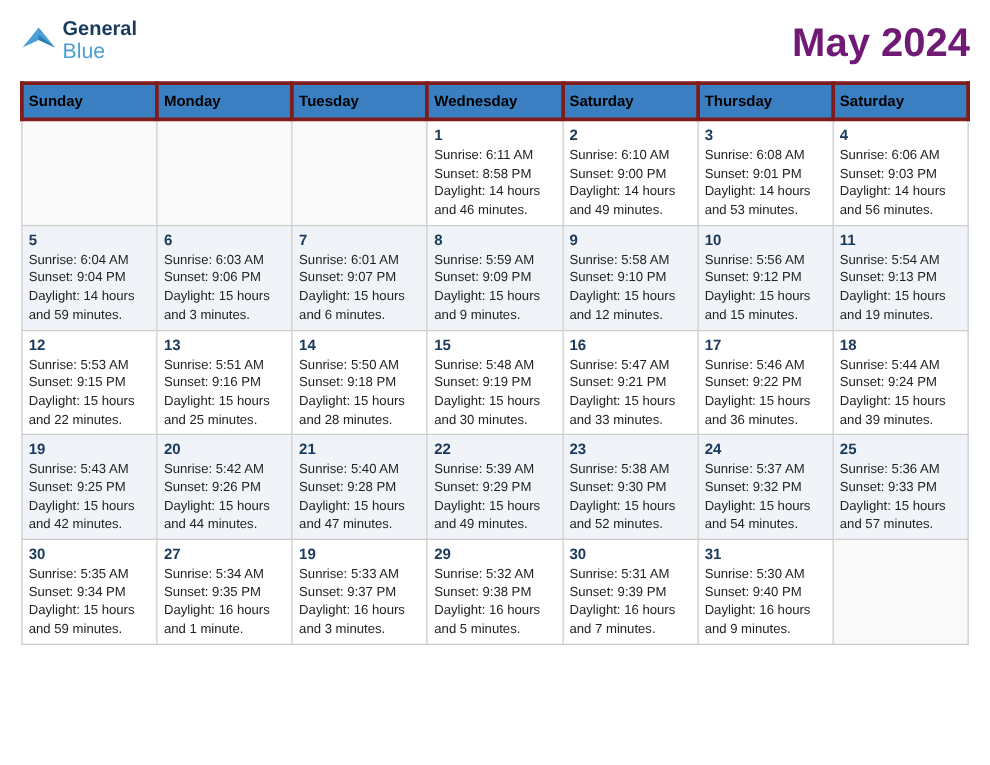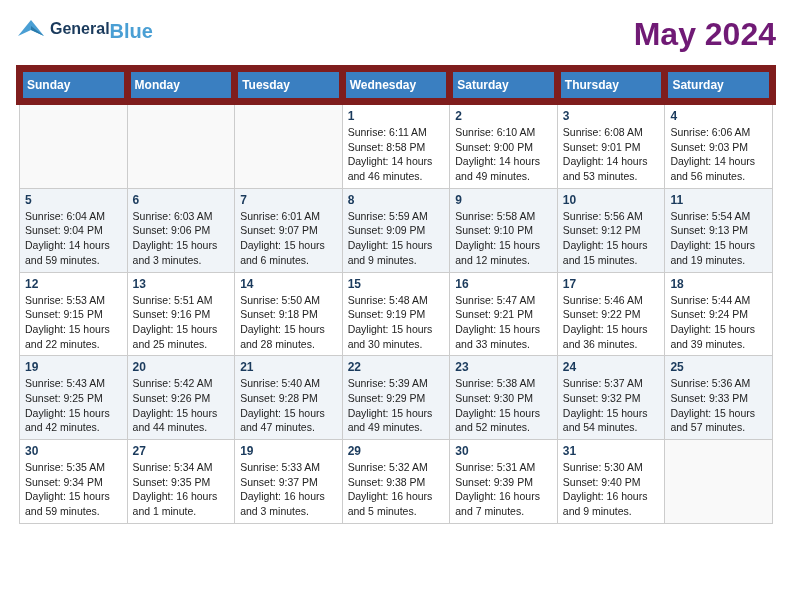--- a/index.html
+++ b/index.html
@@ -31,25 +31,25 @@
     }
     table {
       width: 100%;
       border-collapse: collapse;
       font-size: 11px;
     }
     thead tr {
       background-color: #3a7fc1;
     }
     thead th {
-      color: #ffffff;
+      color: #000000;
       font-weight: bold;
       padding: 6px 4px;
       text-align: left;
-      border: 7px solid #7f1d1d;
+      border: 3px solid #7f1d1d;
       font-size: 12px;
     }
     tbody tr {
       vertical-align: top;
     }
     tbody tr:nth-child(odd) {
       background-color: #fff;
     }
     tbody tr:nth-child(even) {
       background-color: #f0f4f8;
@@ -79,31 +79,31 @@
       display: flex;
       align-items: center;
       gap: 4px;
     }
     .logo-bird {
       width: 30px;
       height: 30px;
     }
     .logo-words {
       display: flex;
-      flex-direction: row;
+      flex-direction: column;
       line-height: 1;
     }
     .logo-general {
       font-size: 16px;
       font-weight: bold;
       color: #1a3a5c;
     }
     .logo-blue {
-      font-size: 20px;
-      font-weight: bold;
+      font-size: 17px;
+      font-weight: normal;
       color: #4a9fd4;
     }
   </style>
 </head>
 <body>
 
 <div class="header-area">
   <div class="logo-container">
     <svg class="logo-bird" viewBox="0 0 30 30" xmlns="http://www.w3.org/2000/svg">
       <polygon points="15,4 28,20 15,14 2,20" fill="#4a9fd4"></polygon>

